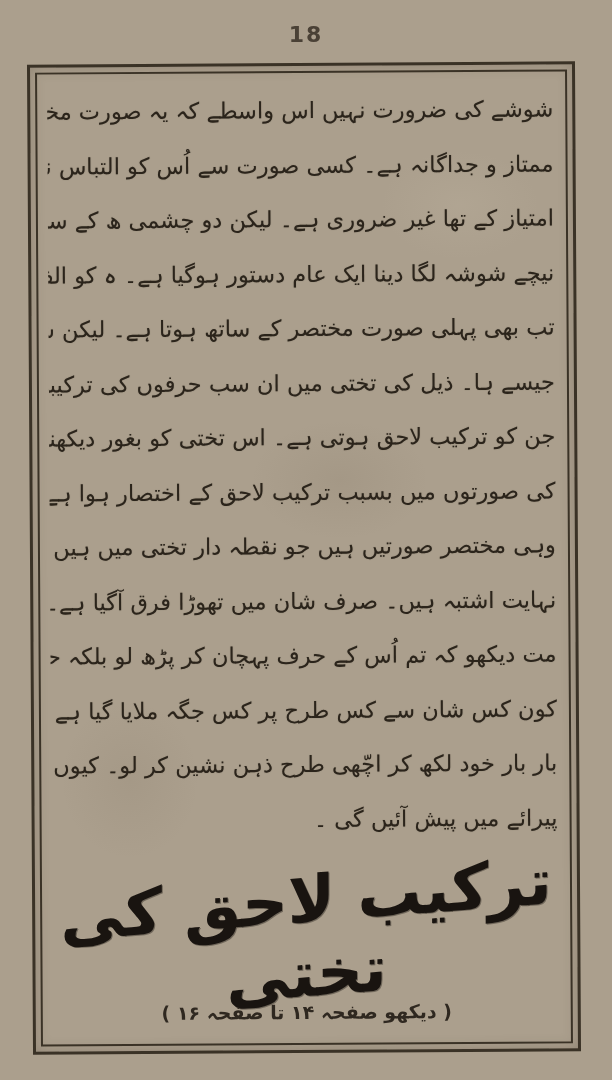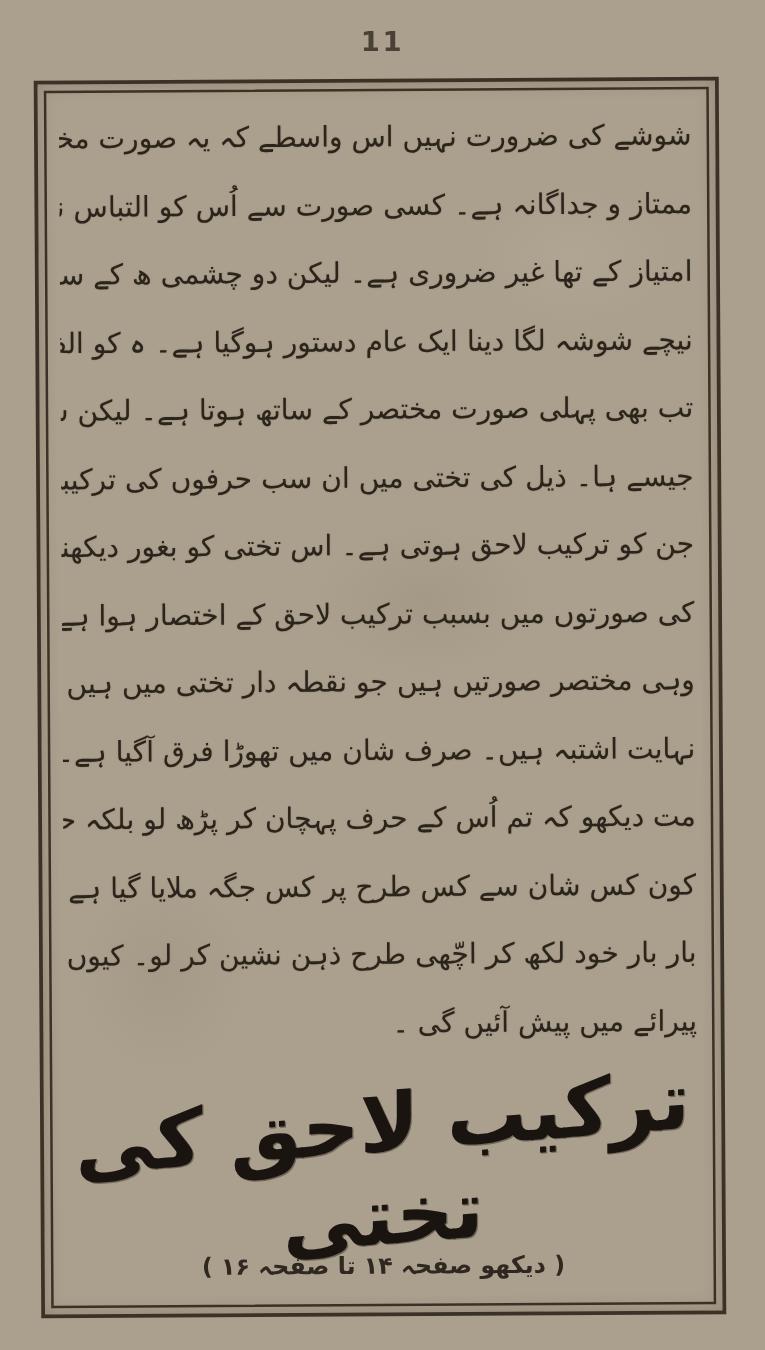--- a/index.html
+++ b/index.html
@@ -91,21 +91,21 @@
 </style>
 </head>
 <body>
 
 <div class="scan">
 
   <div class="stain stain1"></div>
   <div class="stain stain2"></div>
   <div class="stain stain3"></div>
 
-  <div class="page-number">11</div>
+  <div class="page-number">18</div>
 
   <div class="frame-outer">
     <div class="frame-inner">
 
       <div class="body-text">
         <div class="text-line">شوشے کی ضرورت نہیں اس واسطے کہ یہ صورت مختصر بجائے خود ایک صورت</div>
         <div class="text-line">ممتاز و جداگانہ ہے۔ کسی صورت سے اُس کو التباس نہیں۔ پس شوشہ جو صرف واسطے</div>
         <div class="text-line">امتیاز کے تھا غیر ضروری ہے۔ لیکن دو چشمی ھ کے سوائے ہ کی ہر ایک صورت کے</div>
         <div class="text-line">نیچے شوشہ لگا دینا ایک عام دستور ہوگیا ہے۔ ہ کو الف کے ساتھ ترکیب لاحق ہو</div>
         <div class="text-line">تب بھی پہلی صورت مختصر کے ساتھ ہوتا ہے۔ لیکن شوشہ ہمیشہ ملا ہوا لکھا جائے گا</div>

